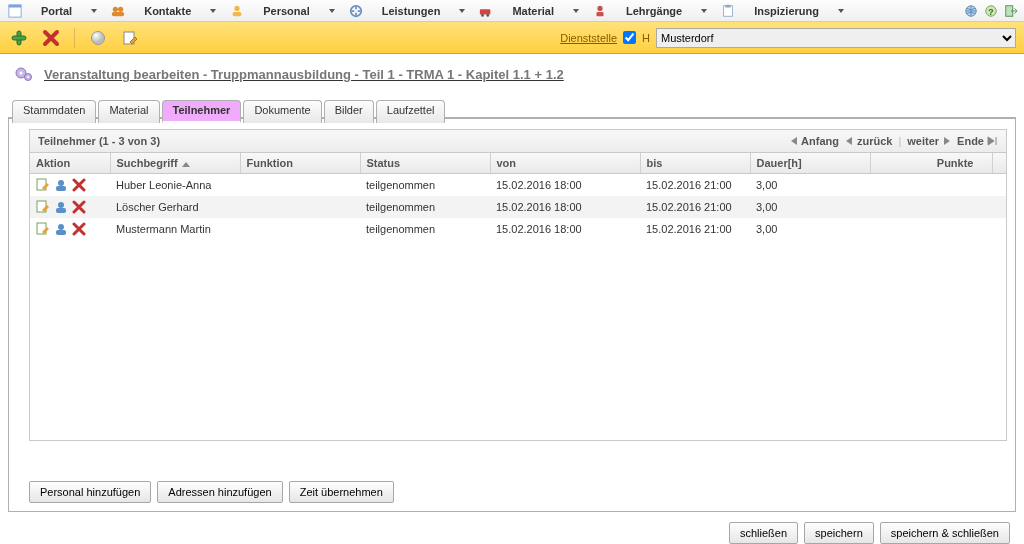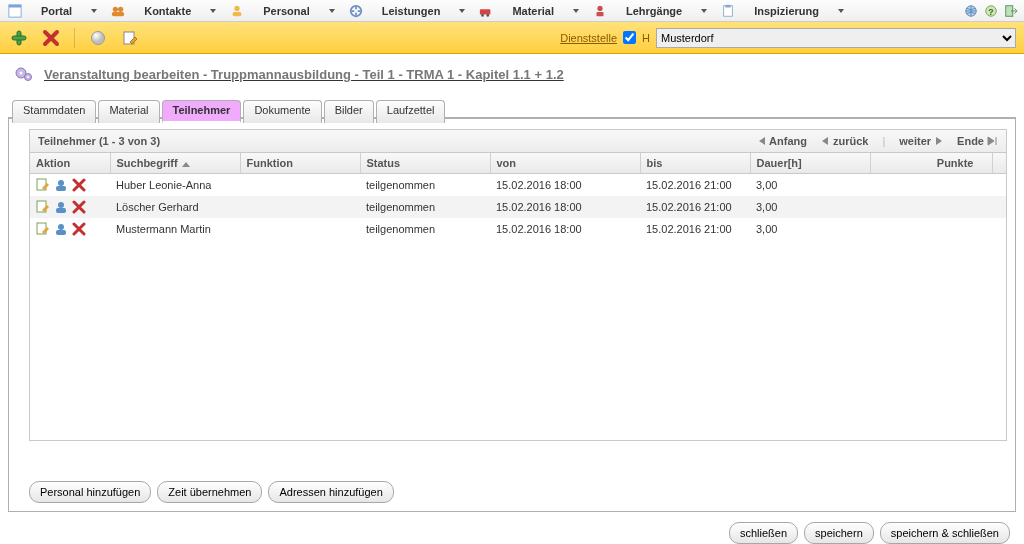--- a/index.html
+++ b/index.html
@@ -31,40 +31,40 @@
   
   .tabstrip { margin: 6px 8px 0 8px; display: flex; gap: 2px; border-bottom: 2px solid #b0b0b0; padding-left: 4px; }
   .tab { padding: 3px 10px 5px 10px; border: 1px solid #b0b0b0; border-bottom: none; border-radius: 4px 4px 0 0; background: linear-gradient(#fdfdfd,#e8e8e8); cursor: pointer; color: #333; position: relative; top: 6px; }
   .tab.active { background: #f0abfc; border-bottom: 2px solid #fff; font-weight: bold; }
 
   
   .panel { margin: 0 8px; border: 1px solid #b0b0b0; border-top: none; background: #fff; padding: 10px 8px 8px 20px; }
   .subpanel { border: 1px solid #c9c9c9; }
   .subhead { display: flex; align-items: center; background: linear-gradient(#f8f8f8,#ececec); border-bottom: 1px solid #c9c9c9; padding: 5px 8px; }
   .subhead .lbl { font-weight: bold; color: #555; }
-  .subhead .pager { margin-left: auto; display: flex; align-items: center; gap: 12px; color: #555; font-weight: bold; font-size: 11px; }
+  .subhead .pager { margin-left: auto; display: flex; align-items: center; gap: 4px; color: #555; font-weight: bold; font-size: 11px; }
   .pager .plink { display: inline-flex; align-items: center; gap: 2px; cursor: pointer; }
   .pager .psep { color: #bbb; padding: 0 2px; font-weight: normal;}
   .picon { width: 12px; height: 12px; }
 
   table.grid { width: 100%; border-collapse: collapse; }
   table.grid th { text-align: left; font-weight: bold; color: #555; background: linear-gradient(#f8f8f8,#e9e9e9); border-bottom: 1px solid #c9c9c9; border-right: 1px solid #d0d0d0; padding: 4px 6px; font-size: 11px; }
   table.grid th:last-child { border-right: none; }
   table.grid th.sorted { color: #555; }
   .sort-asc { display:inline-block; width:0;height:0;border-left:4px solid transparent;border-right:4px solid transparent;border-bottom:5px solid #888; margin-left:4px; vertical-align: middle;}
   table.grid td { padding: 4px 6px; border-bottom: 0; color: #333; }
   table.grid tbody tr:nth-child(even) td { background: #f3f3f3; }
   .actions { display: flex; gap: 4px; }
   .ai { width: 14px; height: 14px; cursor: pointer; }
 
   .grid-fill { height: 200px; }
 
   
   .panel-actions { display: flex; gap: 6px; margin: 40px 0 0 0; }
-  .btn { border: 1px solid #a7a7a7; background: linear-gradient(#fefefe,#e6e6e6); padding: 4px 10px; font-family: inherit; font-size: 11px; cursor: pointer; border-radius: 10px; }
+  .btn { border: 1px solid #a7a7a7; background: linear-gradient(#fefefe,#e6e6e6); padding: 4px 10px; font-family: inherit; font-size: 11px; cursor: pointer; border-radius: 2px; }
 
   
   .footer { display: flex; justify-content: flex-end; gap: 6px; padding: 10px 14px 12px 0; }
 
   .th-punkte { text-align: right !important; padding-right: 18px !important; }
 </style>
 </head>
 <body>
 
 <div class="menubar">
@@ -326,22 +326,22 @@
             <td style="text-align:right"></td>
             <td></td>
           </tr>
         </tbody>
     </table>
     <div class="grid-fill"></div>
   </div>
 
   <div class="panel-actions">
     <button class="btn">Personal hinzufügen</button>
+    <button class="btn">Adressen hinzufügen</button>
     <button class="btn">Zeit übernehmen</button>
-    <button class="btn">Adressen hinzufügen</button>
   </div>
 </div>
 
 <div class="footer">
   <button class="btn">schließen</button>
   <button class="btn">speichern</button>
   <button class="btn">speichern &amp; schließen</button>
 </div>
 
 </body></html>

